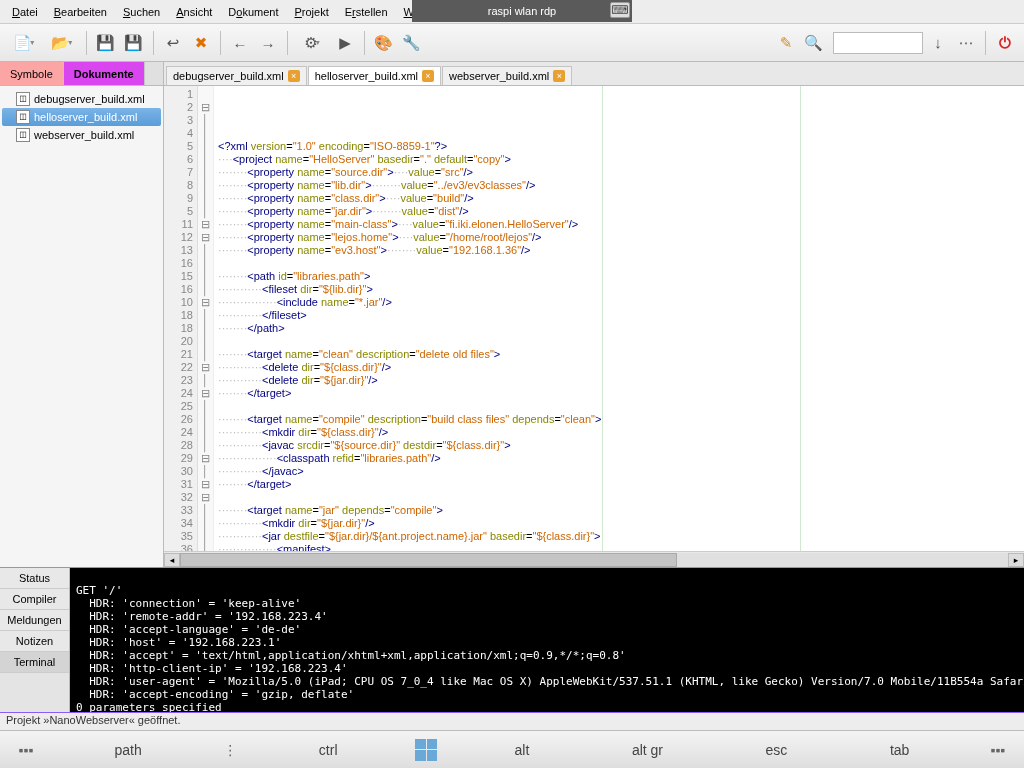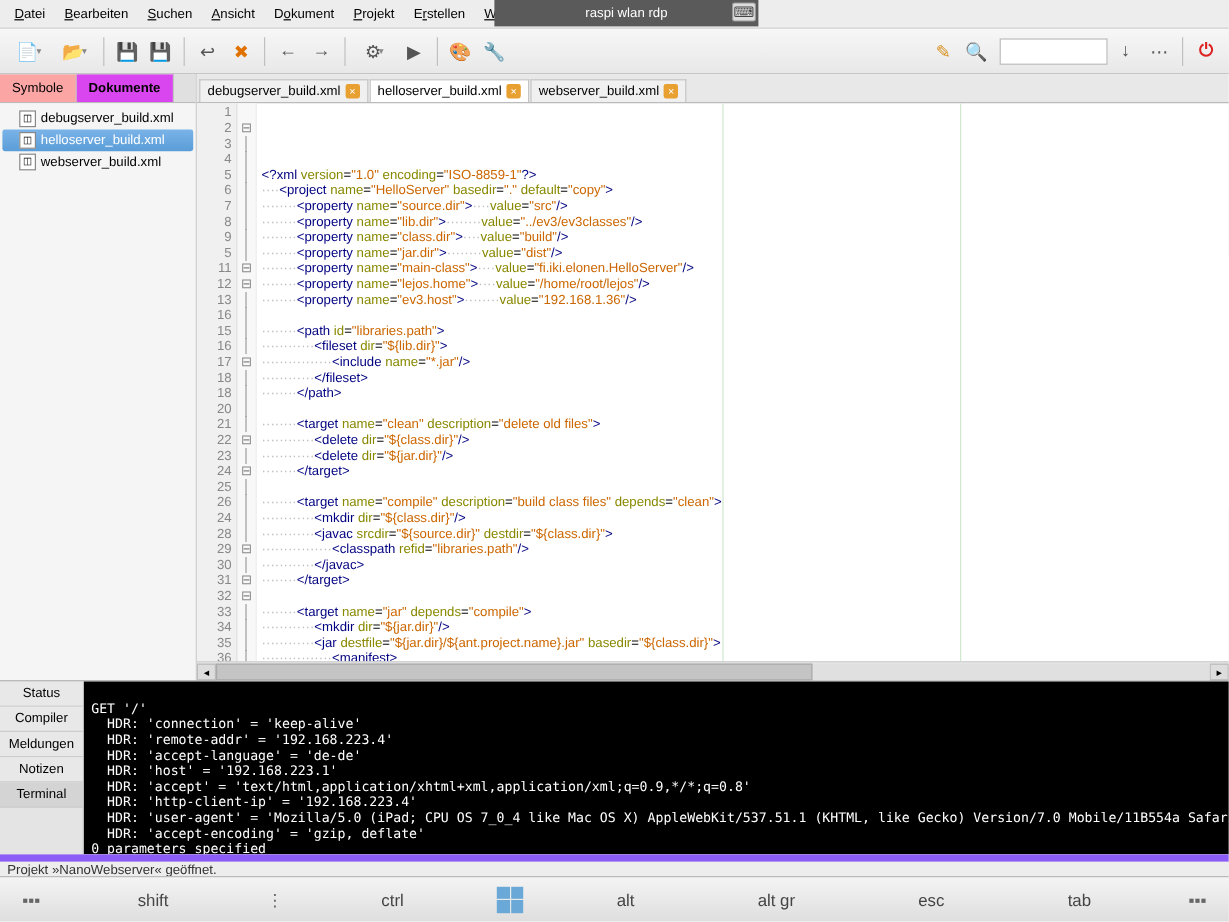--- a/index.html
+++ b/index.html
@@ -49,21 +49,21 @@
 .hscroll .thumb{position:absolute;left:0;width:60%;height:100%;background:#c4c4c4;border:1px solid #aaa}
 .hscroll .arr{width:16px;height:14px;background:#ddd;border:1px solid #bbb;text-align:center;font-size:9px;line-height:12px;cursor:pointer}
 .bottom-panel{height:145px;display:flex;border-top:1px solid #999;background:#ececec}
 .btabs{width:70px;background:#e4e4e4;border-right:1px solid #bbb;display:flex;flex-direction:column}
 .btab{padding:4px 6px;text-align:center;border-bottom:1px solid #ccc;background:#e8e8e8;cursor:pointer}
 .btab.active{background:#d4d4d4}
 .terminal{flex:1;background:#000;color:#fff;font-family:"Consolas",monospace;font-size:11px;line-height:13px;padding:16px 6px;overflow:hidden;white-space:pre}
 .terminal .prompt-u{color:#5f5}
 .terminal .prompt-p{color:#5bf}
 .terminal .cursor{display:inline-block;width:7px;height:11px;background:#fff;vertical-align:middle}
-.statusbar{height:18px;background:#ededed;border-top:6px solid #8b5cf6;padding:1px 6px;font-size:11px;color:#333}
+.statusbar{height:18px;background:#ededed;border-top:1px solid #8b5cf6;padding:1px 6px;font-size:11px;color:#333}
 .osk{height:38px;background:linear-gradient(#f4f4f4,#dedede);border-top:1px solid #bbb;display:flex;align-items:center;justify-content:space-between;padding:0 12px}
 .osk-btn{flex:0 0 auto;padding:6px 28px;color:#444;font-size:14px;text-align:center;cursor:pointer}
 .osk-icon{flex:0 0 28px;height:20px;display:flex;align-items:center;justify-content:center;color:#666;font-size:14px}
 .winlogo{width:22px;height:22px;display:grid;grid-template:1fr 1fr/1fr 1fr;gap:1px}
 .winlogo span{background:#6aa8d8}
 </style>
 </head>
 <body>
 
 <div class="title-overlay">
@@ -163,21 +163,21 @@
           <div>7</div>
           <div>8</div>
           <div>9</div>
           <div>5</div>
           <div>11</div>
           <div>12</div>
           <div>13</div>
           <div>16</div>
           <div>15</div>
           <div>16</div>
-          <div>17</div>
+          <div>10</div>
           <div>18</div>
           <div>18</div>
           <div>20</div>
           <div>21</div>
           <div>22</div>
           <div>23</div>
           <div>24</div>
           <div>25</div>
           <div>26</div>
           <div>24</div>
@@ -262,21 +262,21 @@
   HDR: 'user-agent' = 'Mozilla/5.0 (iPad; CPU OS 7_0_4 like Mac OS X) AppleWebKit/537.51.1 (KHTML, like Gecko) Version/7.0 Mobile/11B554a Safari/9537.53'
   HDR: 'accept-encoding' = 'gzip, deflate'
 0 parameters specified
 ^C<span class="prompt-u">pi@rpico</span> <span class="prompt-p">~/Projekte/NanoWebserver $</span> <span class="cursor"></span></div>
 </div>
 
 <div class="statusbar"><span>Projekt »NanoWebserver« geöffnet.</span></div>
 
 <div class="osk">
   <div class="osk-icon">▪▪▪</div>
-  <div class="osk-btn">shift</div>
+  <div class="osk-btn">path</div>
   <div class="osk-icon">⋮</div>
   <div class="osk-btn">ctrl</div>
   <div class="osk-icon">
       <div class="winlogo">
         <span></span>
         <span></span>
         <span></span>
         <span></span>
       </div>
     </div>

